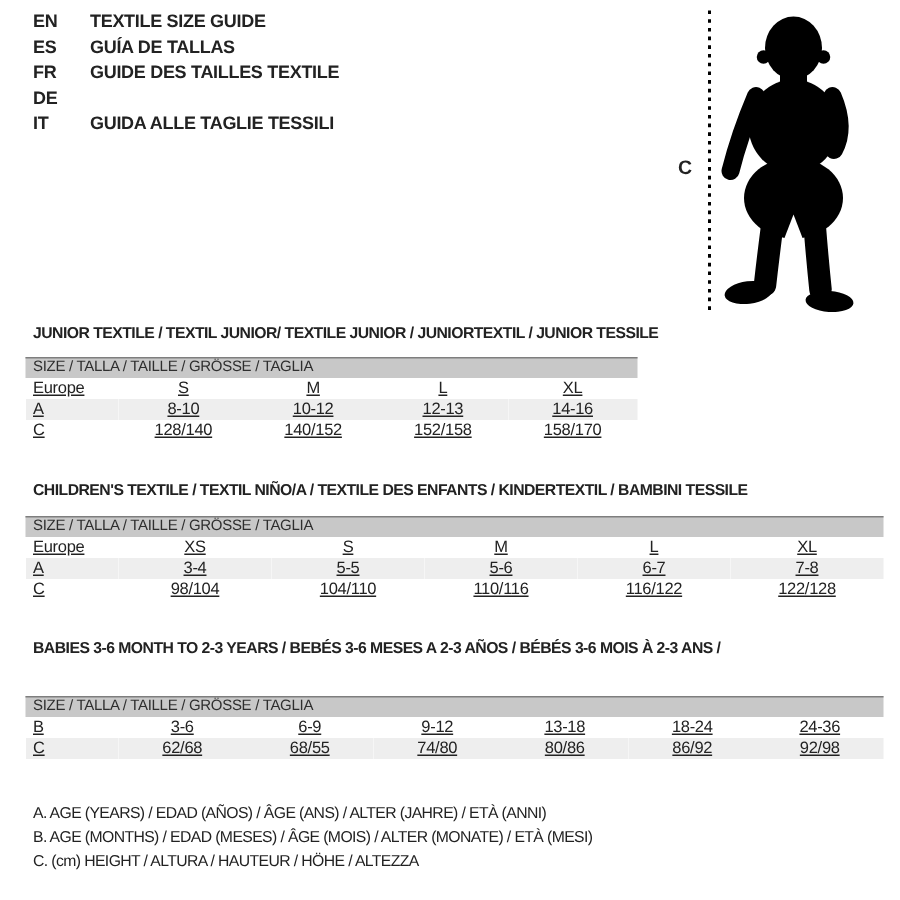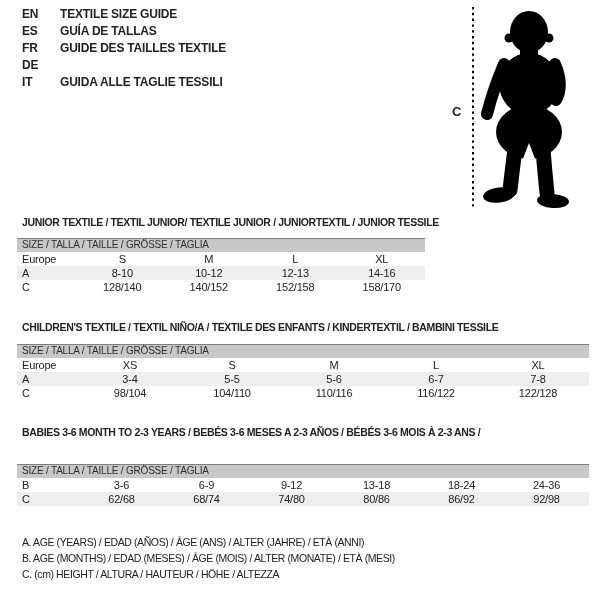--- a/index.html
+++ b/index.html
@@ -28,21 +28,21 @@
   
   .size-block { }
   .size-bar {
     height:14px; line-height:12px; padding-left:5px;
     background:var(--bar-bg,#c8c8c8);
     border-top:1px solid var(--bar-border,#7e7e7e);
     font-size:10px; letter-spacing:-0.2px; color:#2e2e2e;
     white-space:nowrap; overflow:hidden;
   }
   table.size-table { border-collapse:collapse; table-layout:fixed; width:100%; font-size:11px; letter-spacing:-0.2px; }
-  table.size-table td { height:14px; line-height:14px; text-align:center; overflow:hidden; white-space:nowrap; }
+  table.size-table td { height:14px; line-height:14px; text-align:center; overflow:hidden; white-space:nowrap;text-decoration:underline; }
   table.size-table td.lbl { text-align:left; padding-left:5px; }
   tr.alt { background:var(--alt-row-bg,#eee); }
 
   
   .legend { left:22px; top:534px; font-weight:normal; font-size:10.5px; letter-spacing:-0.4px; line-height:16px; white-space:nowrap; }
 
   #junior-title   { left:22px; top:215px; }
   #junior-table   { left:17px; top:238px; width:408px; }
   #children-title { left:22px; top:320px; }
   #children-table { left:17px; top:344px; width:572px; }
@@ -197,21 +197,21 @@
       <td>3-6</td>
       <td>6-9</td>
       <td>9-12</td>
       <td>13-18</td>
       <td>18-24</td>
       <td>24-36</td>
     </tr>
     <tr class="alt">
       <td class="lbl">C</td>
       <td>62/68</td>
-      <td>68/74</td>
+      <td>68/55</td>
       <td>74/80</td>
       <td>80/86</td>
       <td>86/92</td>
       <td>92/98</td>
     </tr>
   </tbody>
     </table>
 </div>
 
 <div class="abs legend">

